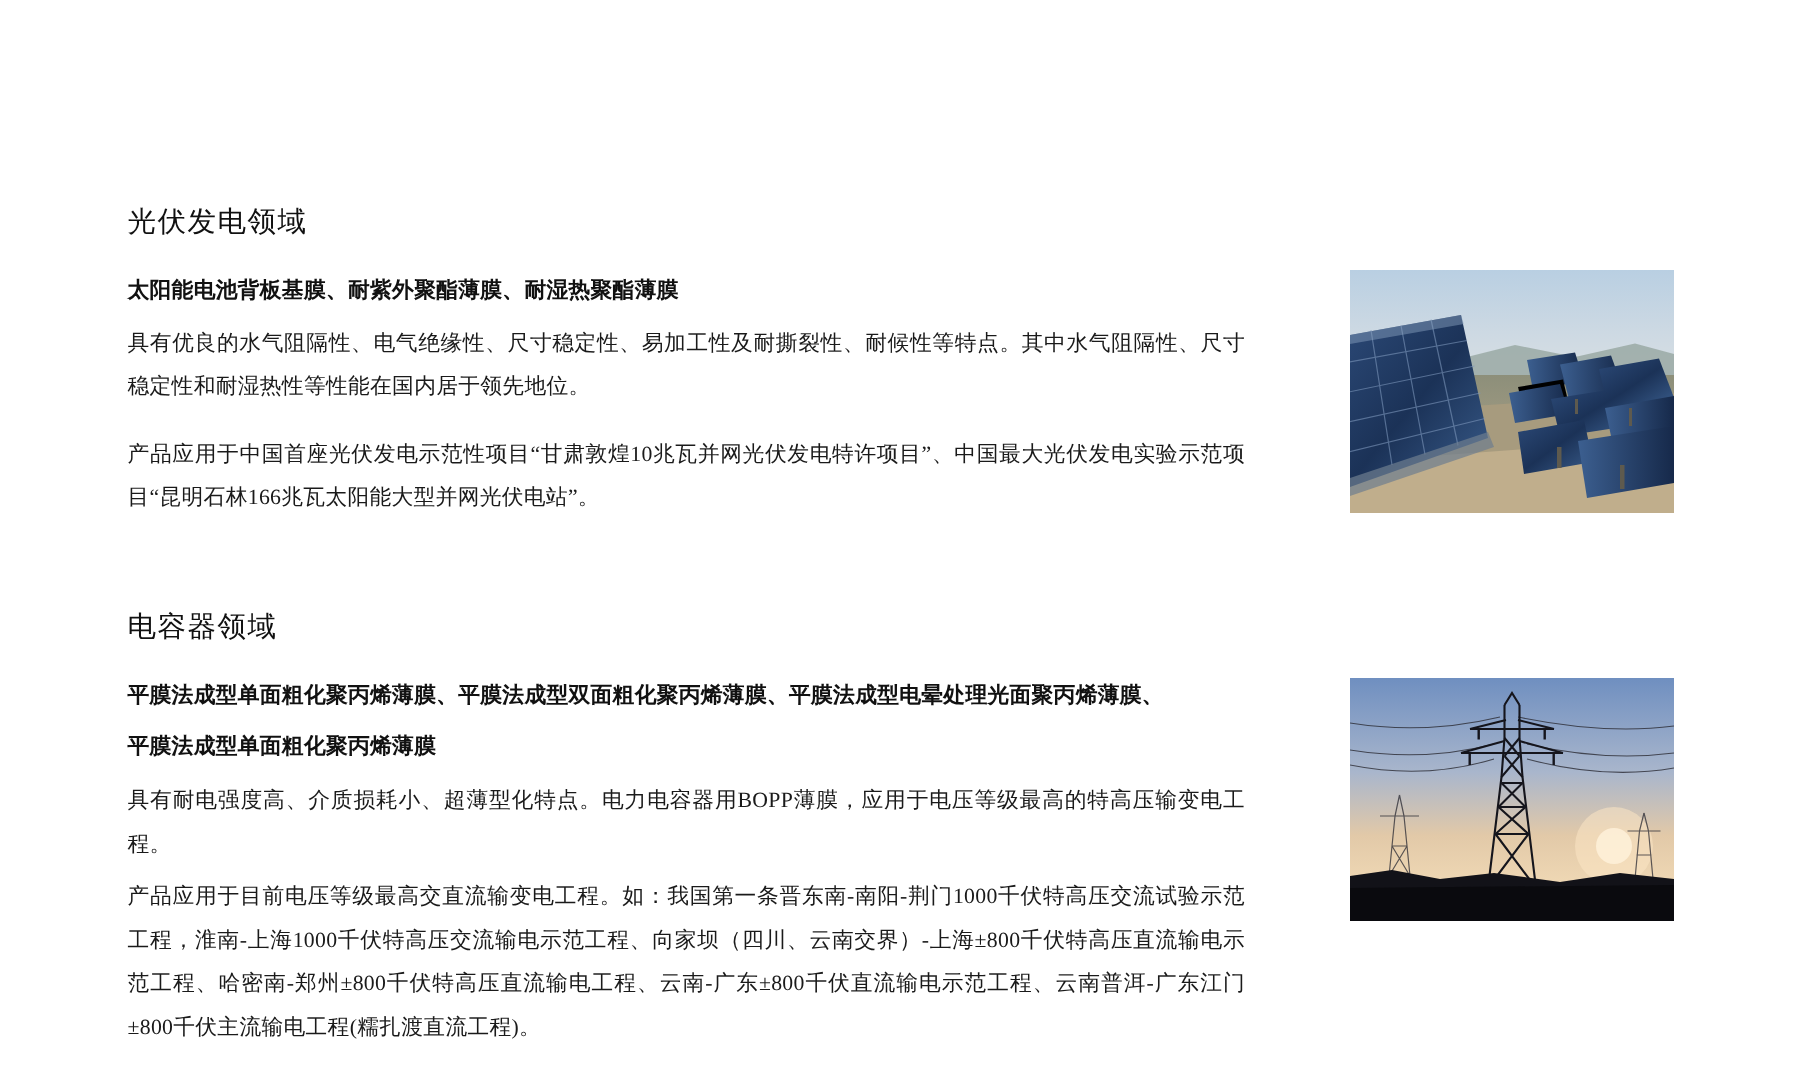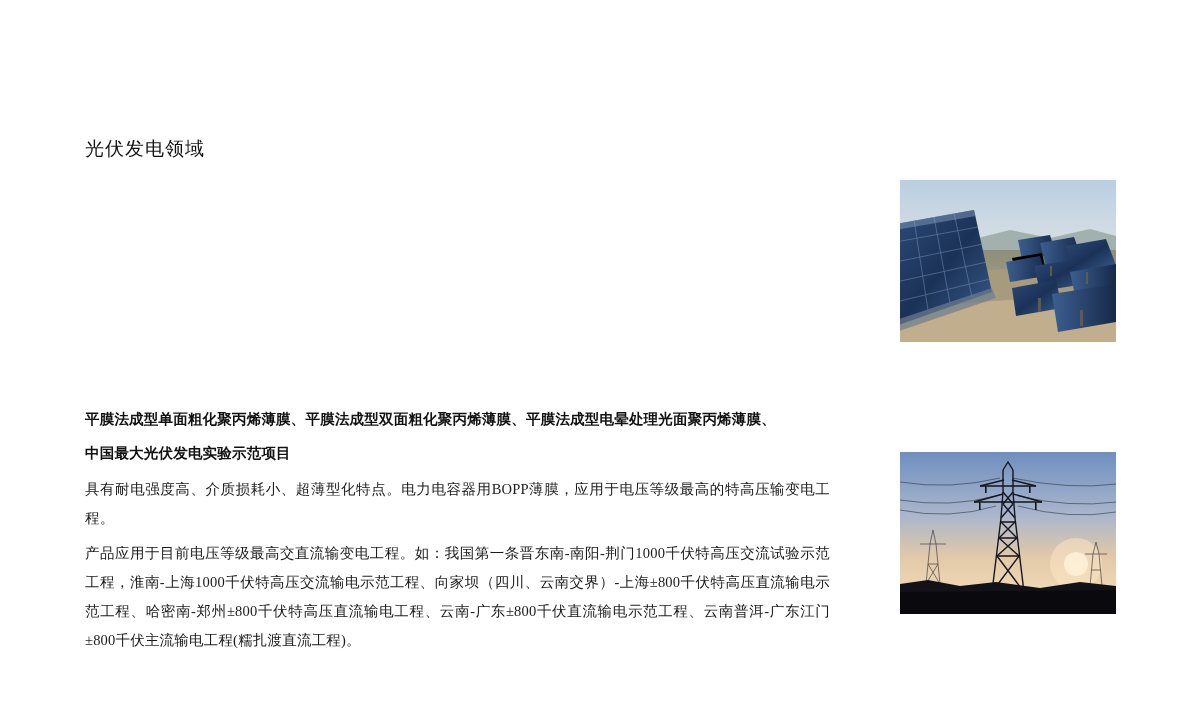--- a/index.html
+++ b/index.html
@@ -86,26 +86,32 @@
 
   .photo svg { display: block; width: 100%; height: 100%; }
 </style>
 </head>
 <body>
 
 <div class="page">
 
   <div class="section" id="section-pv">
     <h2 class="section-title">光伏发电领域</h2>
+    <div class="section-body">
+      <p class="product-line">太阳能电池背板基膜、耐紫外聚酯薄膜、耐湿热聚酯薄膜</p>
+      <p class="para">具有优良的水气阻隔性、电气绝缘性、尺寸稳定性、易加工性及耐撕裂性、耐候性等特点。其中水气阻隔性、尺寸稳定性和耐湿热性等性能在国内居于领先地位。</p>
+      <p class="para">产品应用于中国首座光伏发电示范性项目“甘肃敦煌10兆瓦并网光伏发电特许项目”、中国最大光伏发电实验示范项目“昆明石林166兆瓦太阳能大型并网光伏电站”。</p>
+    </div>
   </div>
 
   <div class="section" id="section-cap">
+    <h2 class="section-title">电容器领域</h2>
     <div class="section-body">
       <p class="product-line" style="margin-bottom:12px;">平膜法成型单面粗化聚丙烯薄膜、平膜法成型双面粗化聚丙烯薄膜、平膜法成型电晕处理光面聚丙烯薄膜、</p>
-      <p class="product-line">中国最大光伏发电实验示范项目</p>
+      <p class="product-line">平膜法成型单面粗化聚丙烯薄膜</p>
       <p class="para tight">具有耐电强度高、介质损耗小、超薄型化特点。电力电容器用BOPP薄膜，应用于电压等级最高的特高压输变电工程。</p>
       <p class="para">产品应用于目前电压等级最高交直流输变电工程。如：我国第一条晋东南-南阳-荆门1000千伏特高压交流试验示范工程，淮南-上海1000千伏特高压交流输电示范工程、向家坝（四川、云南交界）-上海±800千伏特高压直流输电示范工程、哈密南-郑州±800千伏特高压直流输电工程、云南-广东±800千伏直流输电示范工程、云南普洱-广东江门±800千伏主流输电工程(糯扎渡直流工程)。</p>
     </div>
   </div>
 
   <div class="photo" id="photo-solar">
     <svg viewBox="0 0 216 162" preserveAspectRatio="none">
       <defs>
         <linearGradient id="sky1" x1="0" y1="0" x2="0" y2="1">
           <stop offset="0%" stop-color="#b9cfe2"></stop>

